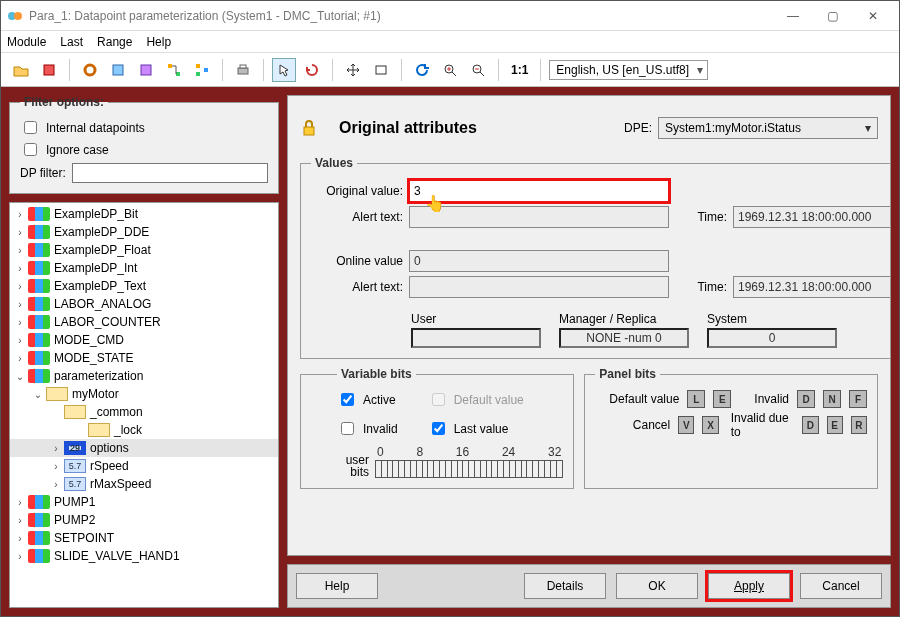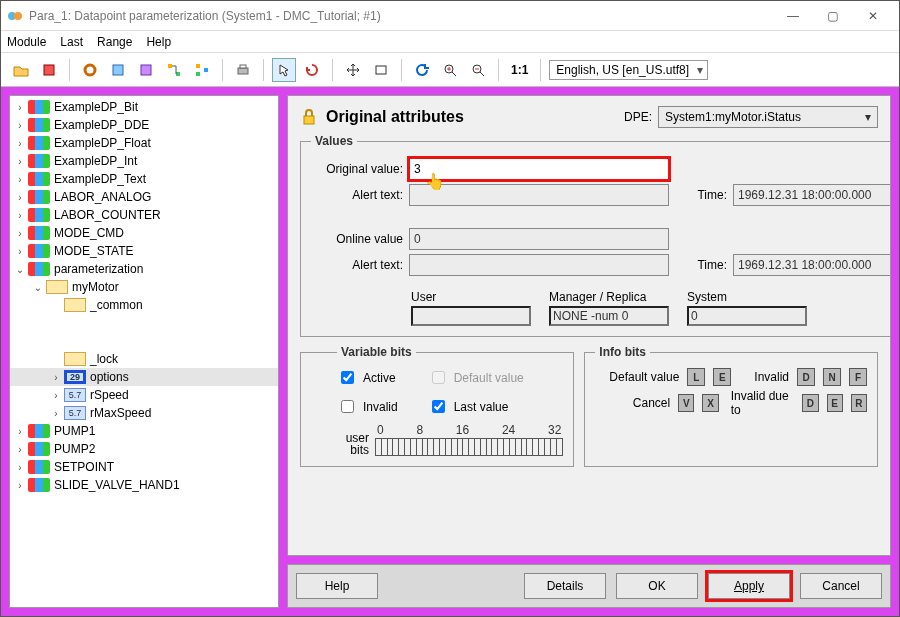--- a/index.html
+++ b/index.html
@@ -1,17 +1,17 @@
 <!DOCTYPE html>
 <html><head>
 <meta charset="utf-8">
 <style>
 * { box-sizing: border-box; font-family: "Segoe UI", Tahoma, sans-serif; font-size: 12px; }
 body { margin: 0; background: #fff; color: #000; }
-.window { width: 900px; height: 617px; border: 1px solid #555; display: flex; flex-direction: column; background: #d946ef; }
+.window { width: 900px; height: 617px; border: 1px solid #555; display: flex; flex-direction: column; background: #7f1d1d; }
 .titlebar { height: 30px; background: #fff; display: flex; align-items: center; padding: 0 6px; border-bottom: 1px solid #ddd; }
 .titlebar .icon-slot { width: 16px; height: 16px; margin-right: 6px; }
 .titlebar .title-text { flex: 1; color: #777; }
 .win-btns { display: flex; }
 .win-btn { width: 40px; height:28px; display:flex; align-items:center; justify-content:center; color:#555;}
 .menubar { height: 22px; background: #fff; display: flex; align-items: center; padding: 0 6px; gap: 14px; border-bottom: 1px solid #ddd;}
 .menubar span { cursor: default; }
 .toolbar { height: 34px; background: #fff; display: flex; align-items: center; padding: 0 8px; gap: 4px; border-bottom: 1px solid #c0c0c0; }
 .tbtn { width: 24px; height: 24px; display:flex; align-items:center; justify-content:center; border:1px solid transparent; }
 .tbtn.active { border:1px solid #7aa; background:#def;}
@@ -27,39 +27,39 @@
 .dpfilter-row { display:flex; align-items:center; gap:6px; margin-top:4px;}
 .dpfilter-row input { flex:1; height:20px; border:1px solid #777; background:#fff; padding:0 4px;}
 .tree-wrap { flex:1; border:1px solid #999; background:#fff; overflow:auto; padding:2px 0;}
 .tree-row { display:flex; align-items:center; height:18px; padding-left:4px; white-space:nowrap; }
 .tree-row .twisty { width:12px; text-align:center; color:#555; font-size:10px; cursor:default;}
 .tree-row .ticon { width:22px; height:14px; margin:0 4px 0 2px; display:inline-flex; align-items:center; justify-content:center; font-size:9px; }
 .tree-row.selected { background:#e5e5e5; }
 .tree-row.selected .lbl { }
 .dp-type-ico { background:linear-gradient(90deg,#f33 0 33%, #3af 33% 66%, #3c3 66%); border-radius:2px;}
 .folder-ico { background:#ffe9a8; border:1px solid #caa94a;}
-.num-ico { background:#cfe3ff; border:3px solid #1d4ed8; color:#234; font-weight:bold;}
+.num-ico { background:#cfe3ff; border:5px solid #1d4ed8; color:#234; font-weight:bold;}
 .float-ico { background:#cfe3ff; border:1px solid #6a8ecf; color:#234;}
 .right-col { flex:1; display:flex; flex-direction:column; gap:8px; overflow:hidden;}
 .attr-panel { flex:1; border:1px solid #999; background:#f0f0f0; padding:10px 12px; overflow:auto; position:relative;}
 .attr-header { display:flex; align-items:center; gap:8px; margin-bottom:6px;}
-.attr-header h2 { font-size:16px; font-weight:bold; margin:0; flex:0 0 auto;}
+.attr-header h2 { font-size:16px; font-weight:bold; margin:13px; flex:0 0 auto;}
 .attr-header .dpe-row { margin-left:auto; display:flex; align-items:center; gap:6px;}
 .attr-header .dpe-row .combo { border:1px solid #888; background:#ececec; padding:3px 20px 3px 6px; min-width:220px; position:relative;}
 .attr-header .dpe-row .combo::after { content:"▾"; position:absolute; right:6px; top:3px; color:#333;}
 .values-fs legend, .vbits-fs legend, .ibits-fs legend { font-weight:bold;}
 .field-row { display:flex; align-items:center; margin:4px 0; gap:6px;}
 .field-row .lbl-col { width:92px; text-align:right; }
 .field-row input[type=text] { height:22px; border:1px solid #888; padding:0 4px; background:#fff;}
 .ro { background:#ececec !important; color:#333;}
 .time-lbl { width:46px; text-align:right;}
 .highlight-red { outline:3px solid #e11; outline-offset:-1px; }
 .user-row { display:flex; gap:18px; margin-top:14px; margin-left:100px;}
 .user-col { display:flex; flex-direction:column; gap:2px;}
-.user-col input { width:120px;}
+.user-col input { width:130px;text-align:center;}
 .low-row { display:flex; gap:10px;}
 .vbits-fs { flex:1;padding-left:36px;}
 .ibits-fs { flex:1.2;}
 .bits-grid { display:flex; gap:30px;}
 .bit-col { display:flex; flex-direction:column; gap:4px;}
 .userbits-wrap { display:flex; align-items:flex-end; gap:6px; margin-top:4px;}
 .userbits-label { width:32px; text-align:right; line-height:12px;}
 .ruler { flex:1; }
 .ruler .ticks { display:flex; justify-content:space-between; font-size:10px; color:#333; padding:0 2px 1px;}
 .ruler .boxes { display:grid; grid-template-columns: repeat(32, 1fr); border:1px solid #555; height:18px;}
@@ -197,20 +197,35 @@
       </div>
     <div class="tsep"></div>
     <span style="font-weight:bold; padding:0 4px;">1:1</span>
     <div class="tsep"></div>
     <div class="lang-combo"><span>English, US [en_US.utf8]</span></div>
   </div>
 
   <div class="body-area">
 
     <div class="left-col">
+      <fieldset>
+        <legend>Filter options:</legend>
+        <label class="chk">
+          <input type="checkbox" style="">
+          <span>Internal datapoints</span>
+        </label>
+        <label class="chk">
+          <input type="checkbox" style="">
+          <span>Ignore case</span>
+        </label>
+        <div class="dpfilter-row">
+          <span>DP filter:</span>
+          <input type="text" value="" style="">
+        </div>
+      </fieldset>
 
       <div class="tree-wrap" id="tree">
           <div class="tree-row" style="padding-left: 4px;">
             <span class="twisty">›</span>
             <span class="ticon dp-type-ico"></span>
             <span class="lbl">ExampleDP_Bit</span>
           </div>
           <div class="tree-row" style="padding-left: 4px;">
             <span class="twisty">›</span>
             <span class="ticon dp-type-ico"></span>
@@ -259,21 +274,21 @@
           <div class="tree-row" style="padding-left: 22px;">
             <span class="twisty">⌄</span>
             <span class="ticon folder-ico"></span>
             <span class="lbl">myMotor</span>
           </div>
           <div class="tree-row" style="padding-left: 40px;">
             <span class="twisty"></span>
             <span class="ticon folder-ico"></span>
             <span class="lbl">_common</span>
           </div>
-          <div class="tree-row" style="padding-left: 40px; margin-top: 36px;">
+          <div class="tree-row" style="padding-left: 64px;">
             <span class="twisty"></span>
             <span class="ticon folder-ico"></span>
             <span class="lbl">_lock</span>
           </div>
           <div class="tree-row selected" style="padding-left: 40px;">
             <span class="twisty">›</span>
             <span class="ticon num-ico">29</span>
             <span class="lbl">options</span>
           </div>
           <div class="tree-row" style="padding-left: 40px;">
@@ -443,21 +458,21 @@
                     <div></div>
                     <div></div>
                     <div></div>
                     <div></div>
                   </div>
               </div>
             </div>
           </fieldset>
 
           <fieldset class="ibits-fs">
-            <legend>Info bits</legend>
+            <legend>Panel bits</legend>
             <div class="ibits-row">
               <span class="il">Default value</span>
               <span class="sq">L</span>
               <span class="sq">E</span>
               <span class="spacer"></span>
               <span>Invalid</span>
               <span class="sq">D</span>
               <span class="sq">N</span>
               <span class="sq">F</span>
             </div>

